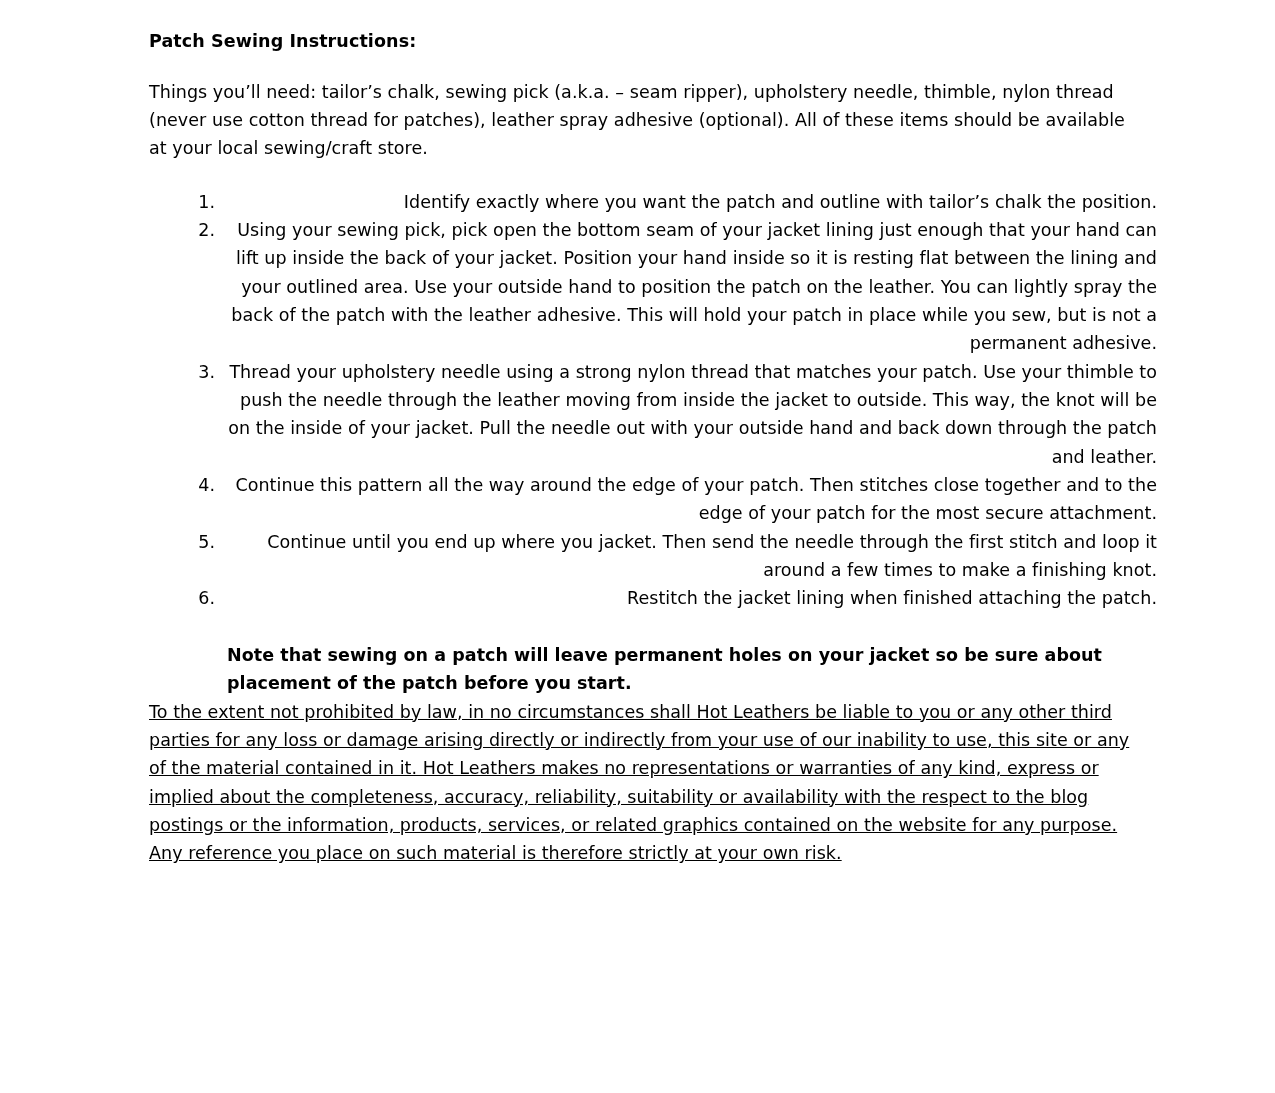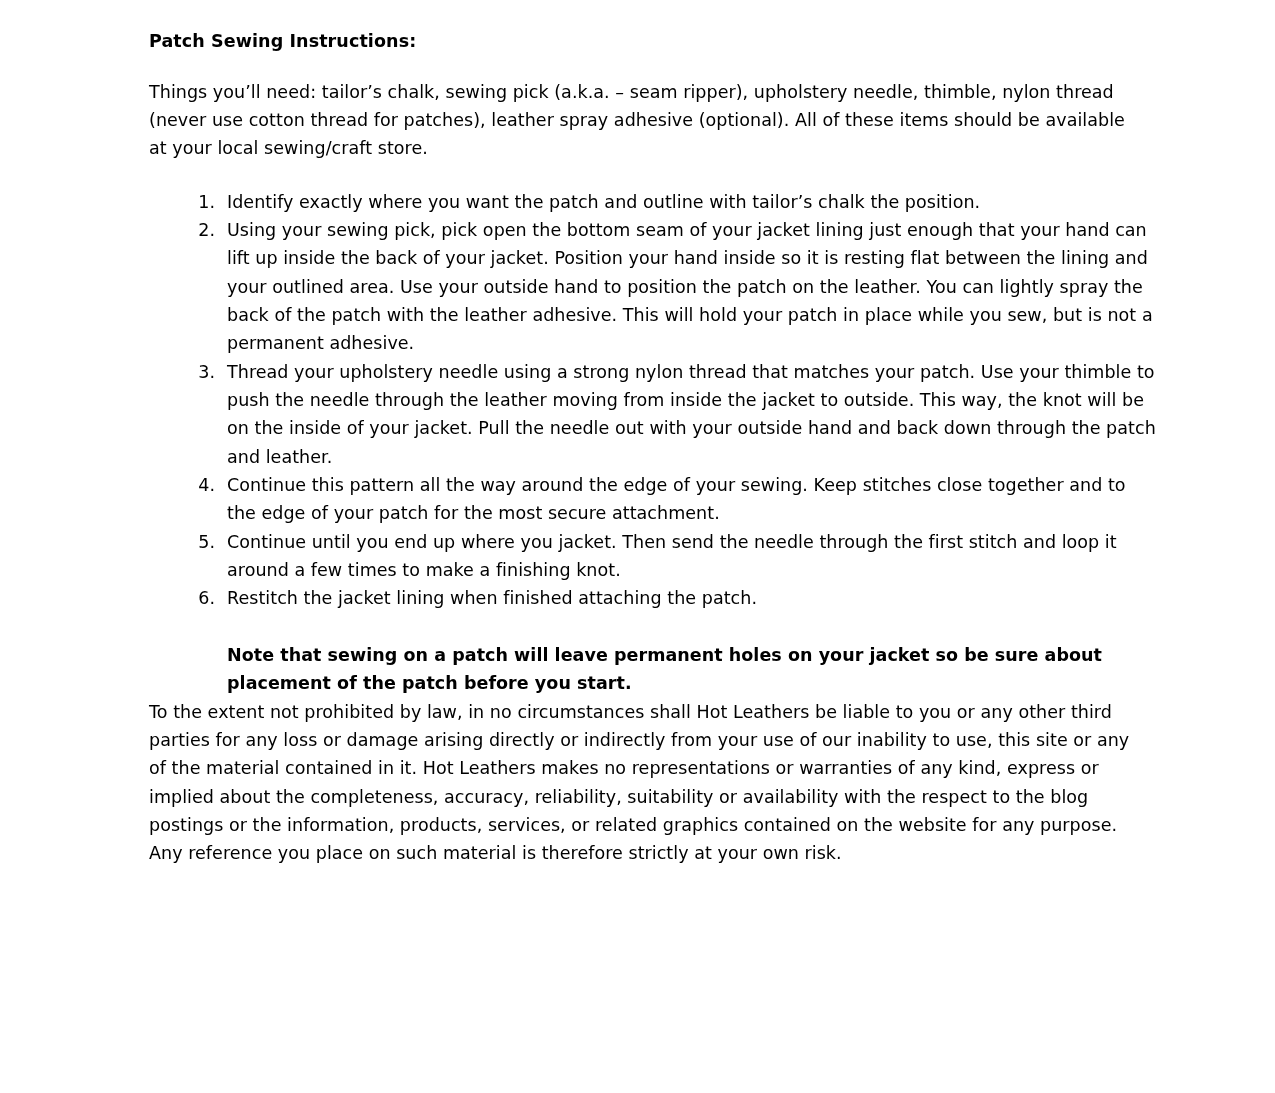--- a/index.html
+++ b/index.html
@@ -35,20 +35,21 @@
     letter-spacing: 0.05px;
     text-align: left;
     max-width: 985px;
   }
   ol.steps {
     margin: 0 0 0 0;
     padding: 0 0 0 40px;
     list-style: none;
     counter-reset: stepnum;
     max-width: 985px;
+    text-align: right;
   }
   ol.steps > li {
     counter-increment: stepnum;
     position: relative;
     font-size: 17.5px;
     line-height: 1.62;
     padding-left: 38px;
     margin: 0 0 0 0;
     letter-spacing: 0.05px;
   }
@@ -71,37 +72,38 @@
     margin: 0;
     letter-spacing: 0.05px;
     font-weight: bold;
   }
   .disclaimer {
     margin-top: 56px;
     font-size: 17.5px;
     line-height: 1.62;
     letter-spacing: 0.02px;
     max-width: 985px;
+    text-decoration: underline;
   }
 </style>
 </head>
 <body>
 
 <div class="page">
 
   <h1 class="doc-title">Patch Sewing Instructions:</h1>
 
 
   <p class="body-text">Things you’ll need: tailor’s chalk, sewing pick (a.k.a. – seam ripper), upholstery needle, thimble, nylon thread (never use cotton thread for patches), leather spray adhesive (optional). All of these items should be available at your local sewing/craft store.</p>
 
   <ol class="steps">
     <li>Identify exactly where you want the patch and outline with tailor’s chalk the position.</li>
     <li>Using your sewing pick, pick open the bottom seam of your jacket lining just enough that your hand can lift up inside the back of your jacket. Position your hand inside so it is resting flat between the lining and your outlined area. Use your outside hand to position the patch on the leather. You can lightly spray the back of the patch with the leather adhesive. This will hold your patch in place while you sew, but is not a permanent adhesive.</li>
     <li>Thread your upholstery needle using a strong nylon thread that matches your patch. Use your thimble to push the needle through the leather moving from inside the jacket to outside. This way, the knot will be on the inside of your jacket. Pull the needle out with your outside hand and back down through the patch and leather.</li>
-    <li>Continue this pattern all the way around  the edge of your sewing. Keep stitches close together and to the edge of your patch for the most secure attachment.</li>
+    <li>Continue this pattern all the way around  the edge of your patch. Then stitches close together and to the edge of your patch for the most secure attachment.</li>
     <li>Continue until you end up where you jacket. Then send the needle through the first stitch and loop it around a few times to make a finishing knot.</li>
     <li>Restitch the jacket lining when finished attaching the patch.</li>
   </ol>
 
   <div class="notes-block">
     <p>Note that sewing on a patch will leave permanent holes on your jacket so be sure about placement of the patch before you start.</p>
   </div>
 
   <p class="body-text disclaimer">To the extent not prohibited by law, in no circumstances shall Hot Leathers be liable to you or any other third parties for any loss or damage arising directly or indirectly from your use of our inability to use, this site or any of the material contained in it. Hot Leathers makes no representations or warranties of any kind, express or implied about the completeness, accuracy, reliability, suitability or availability with the respect to the blog postings or the information, products, services, or related graphics contained on the website for any purpose. Any reference you place on such material is therefore strictly at your own risk.</p>
 

